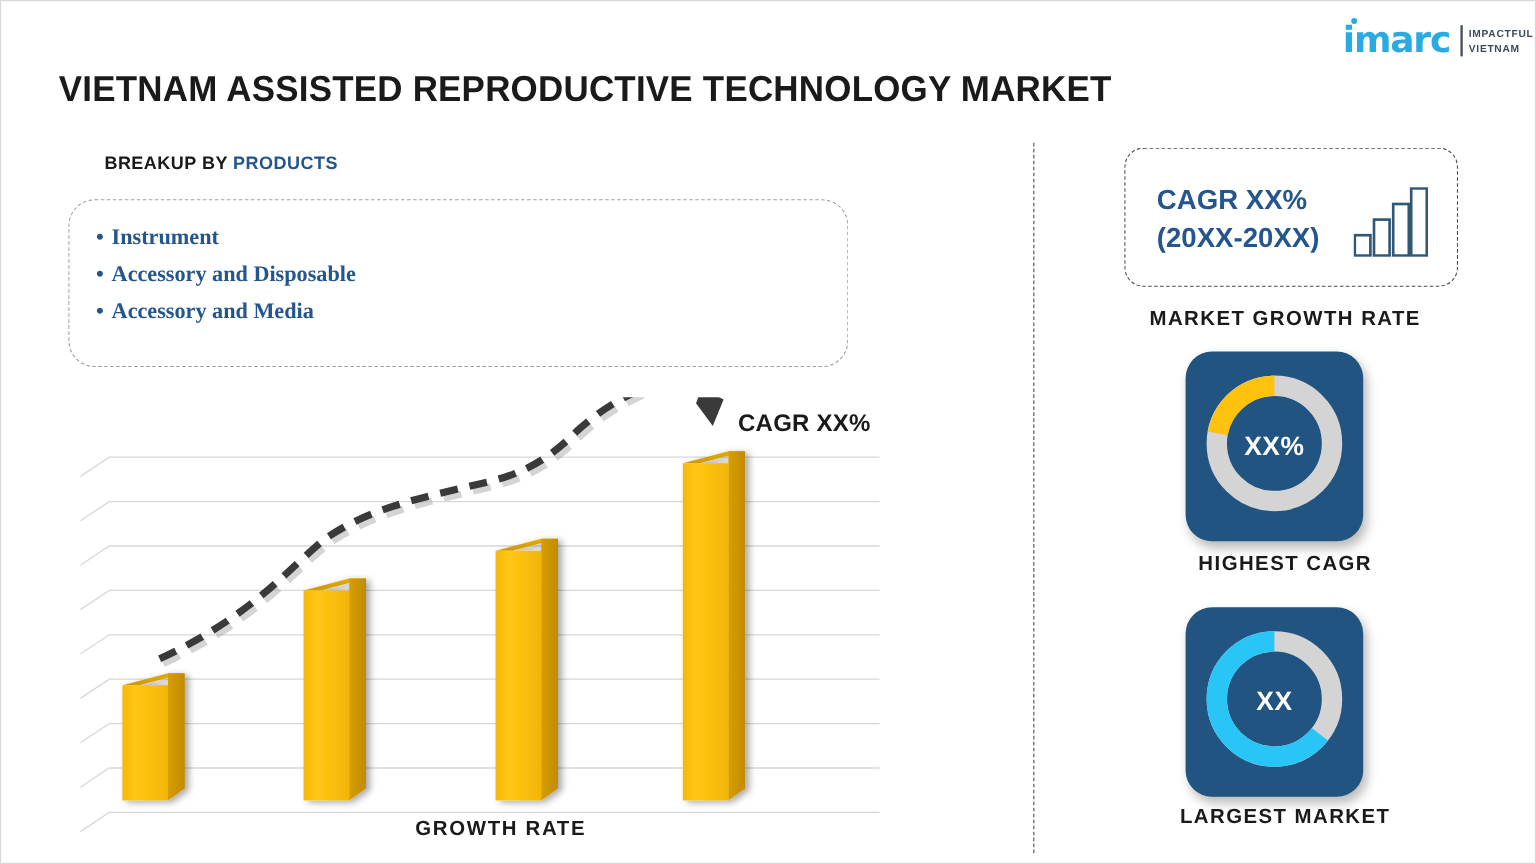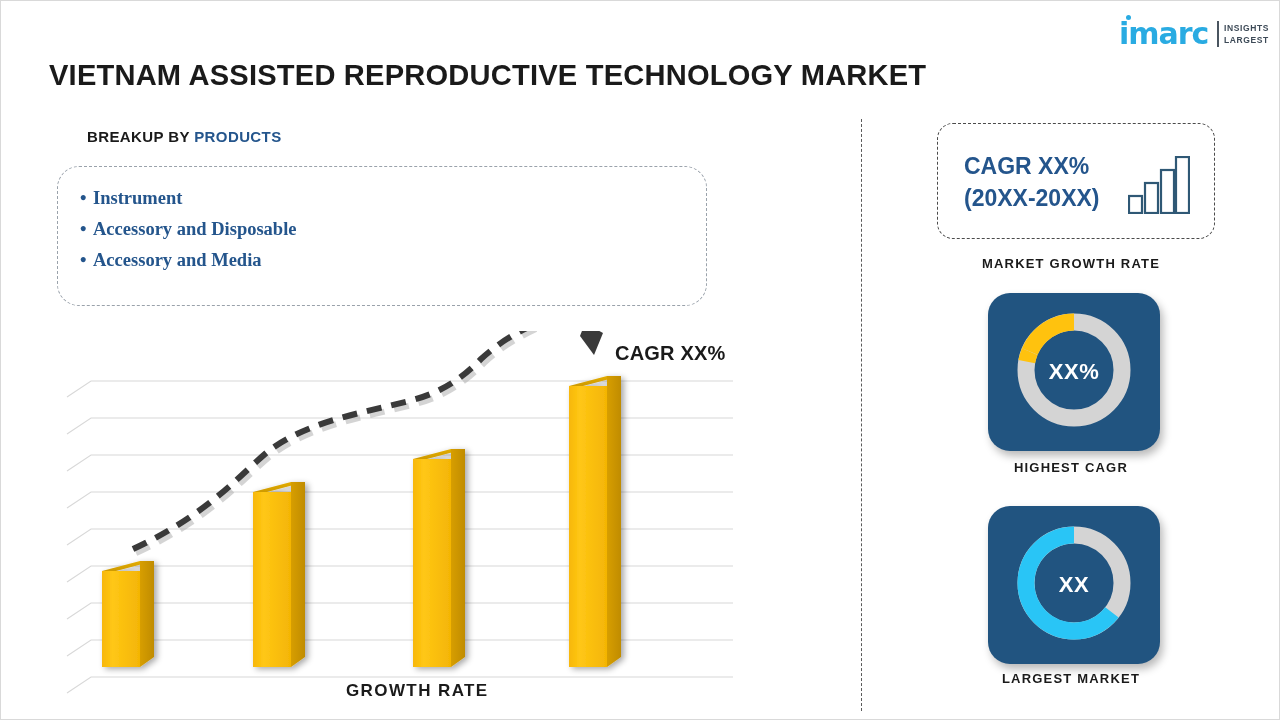--- a/index.html
+++ b/index.html
@@ -90,31 +90,31 @@
   .cagrbox-text{
     position:absolute;left:26px;top:26px;
     font-size:23px;font-weight:bold;color:#24558c;
     line-height:32px;white-space:nowrap;
   }
   .mini-bars{position:absolute;left:190px;top:32px;}
 
   
   .kpi-label{
     position:absolute;width:100%;text-align:center;
-    font-size:13px;font-weight:bold;color:#1a1a1a;
+    font-size:17px;font-weight:bold;color:#1a1a1a;
     letter-spacing:1.2px;white-space:nowrap;
     font-family:"Liberation Sans Narrow","Liberation Sans",sans-serif;
   }
   .label-growth{left:0;top:255px;}
   .label-cagr{left:0;top:459px;}
   .label-market{left:0;top:670px;}
   .rightcol{position:absolute;left:860px;top:0;width:420px;height:720px;}
 
   .card{
-    position:absolute;width:172px;height:158px;
+    position:absolute;width:148px;height:158px;
     background:#215480;border-radius:22px;
     box-shadow:3px 5px 9px rgba(0,0,0,.28);
   }
   .card-cagr{left:127px;top:292px;}
   .card-market{left:127px;top:505px;}
   .donut{position:absolute;left:50%;top:50%;transform:translate(-50%,-50%);}
   .donut-text{
     position:absolute;left:0;top:0;width:100%;height:100%;
     display:flex;align-items:center;justify-content:center;
     font-size:22px;font-weight:bold;color:#ffffff;letter-spacing:.5px;
@@ -123,22 +123,22 @@
 </head>
 <body>
 
 <div id="page">
 
   <div class="logo">
     <span class="logo-dot"></span>
     <span class="logo-word">imarc</span>
     <span class="logo-bar"></span>
     <span class="logo-tag">
-      <div>INSIGHTS</div>
-      <div>LARGEST</div>
+      <div>IMPACTFUL</div>
+      <div>VIETNAM</div>
     </span>
   </div>
 
   <div class="title">VIETNAM ASSISTED REPRODUCTIVE TECHNOLOGY MARKET</div>
 
   <div class="breakup-head">
     <span class="k">BREAKUP BY </span><span class="v">PRODUCTS</span>
   </div>
 
   <div class="prodbox">

